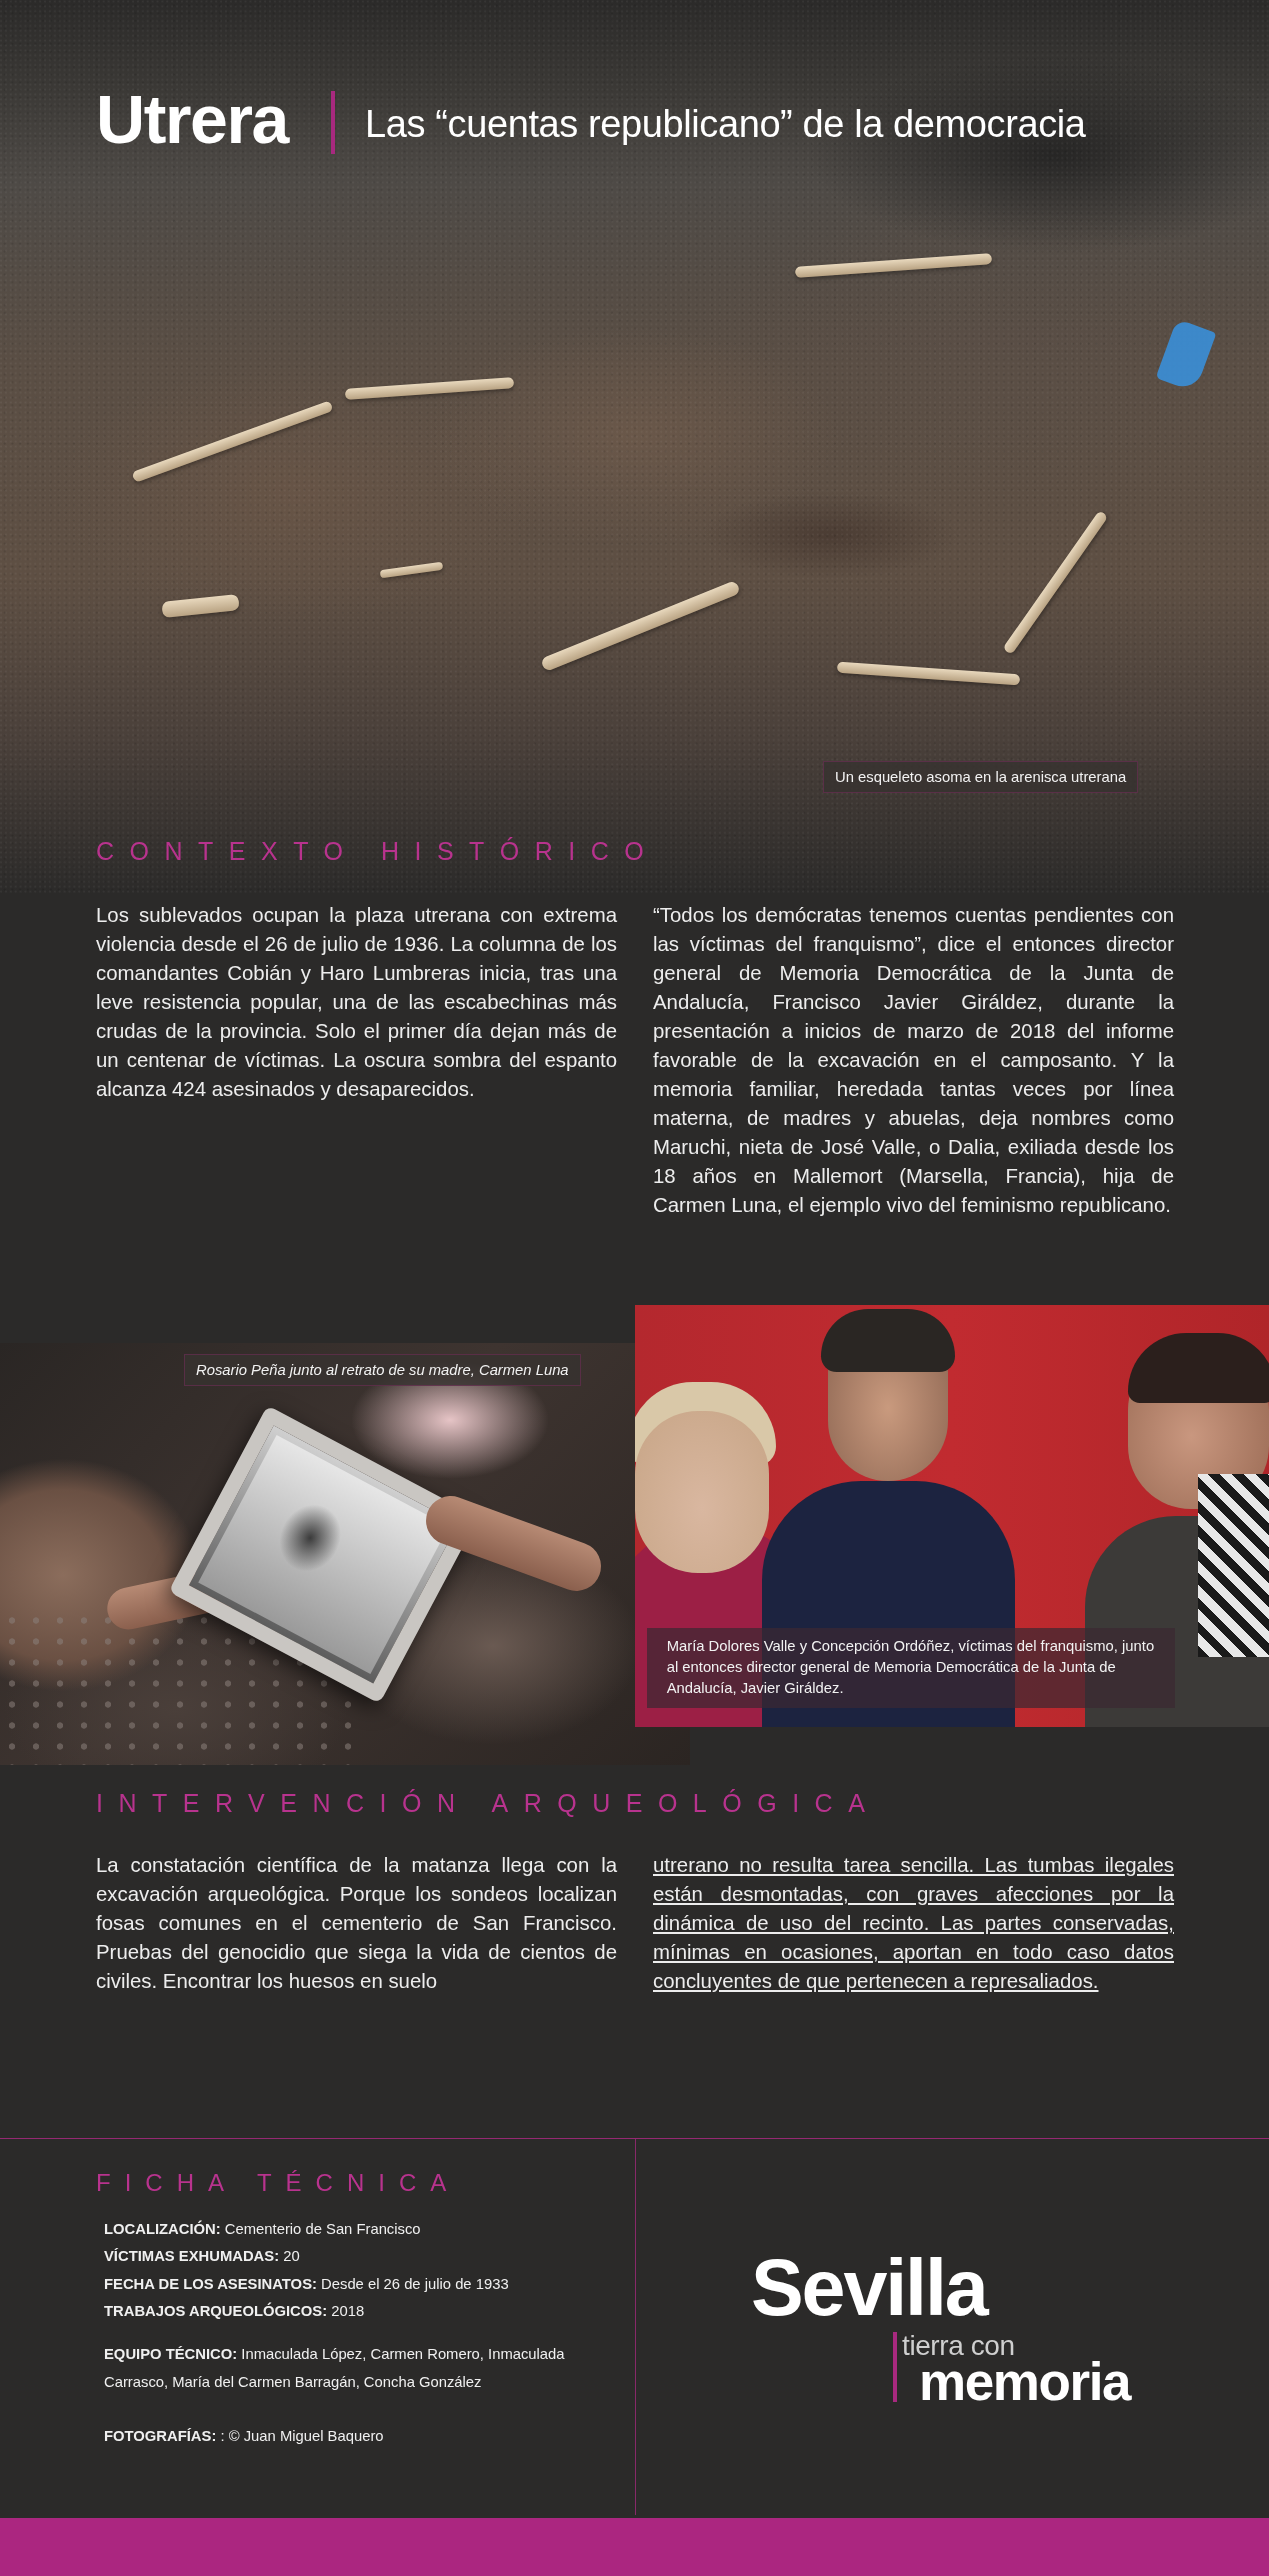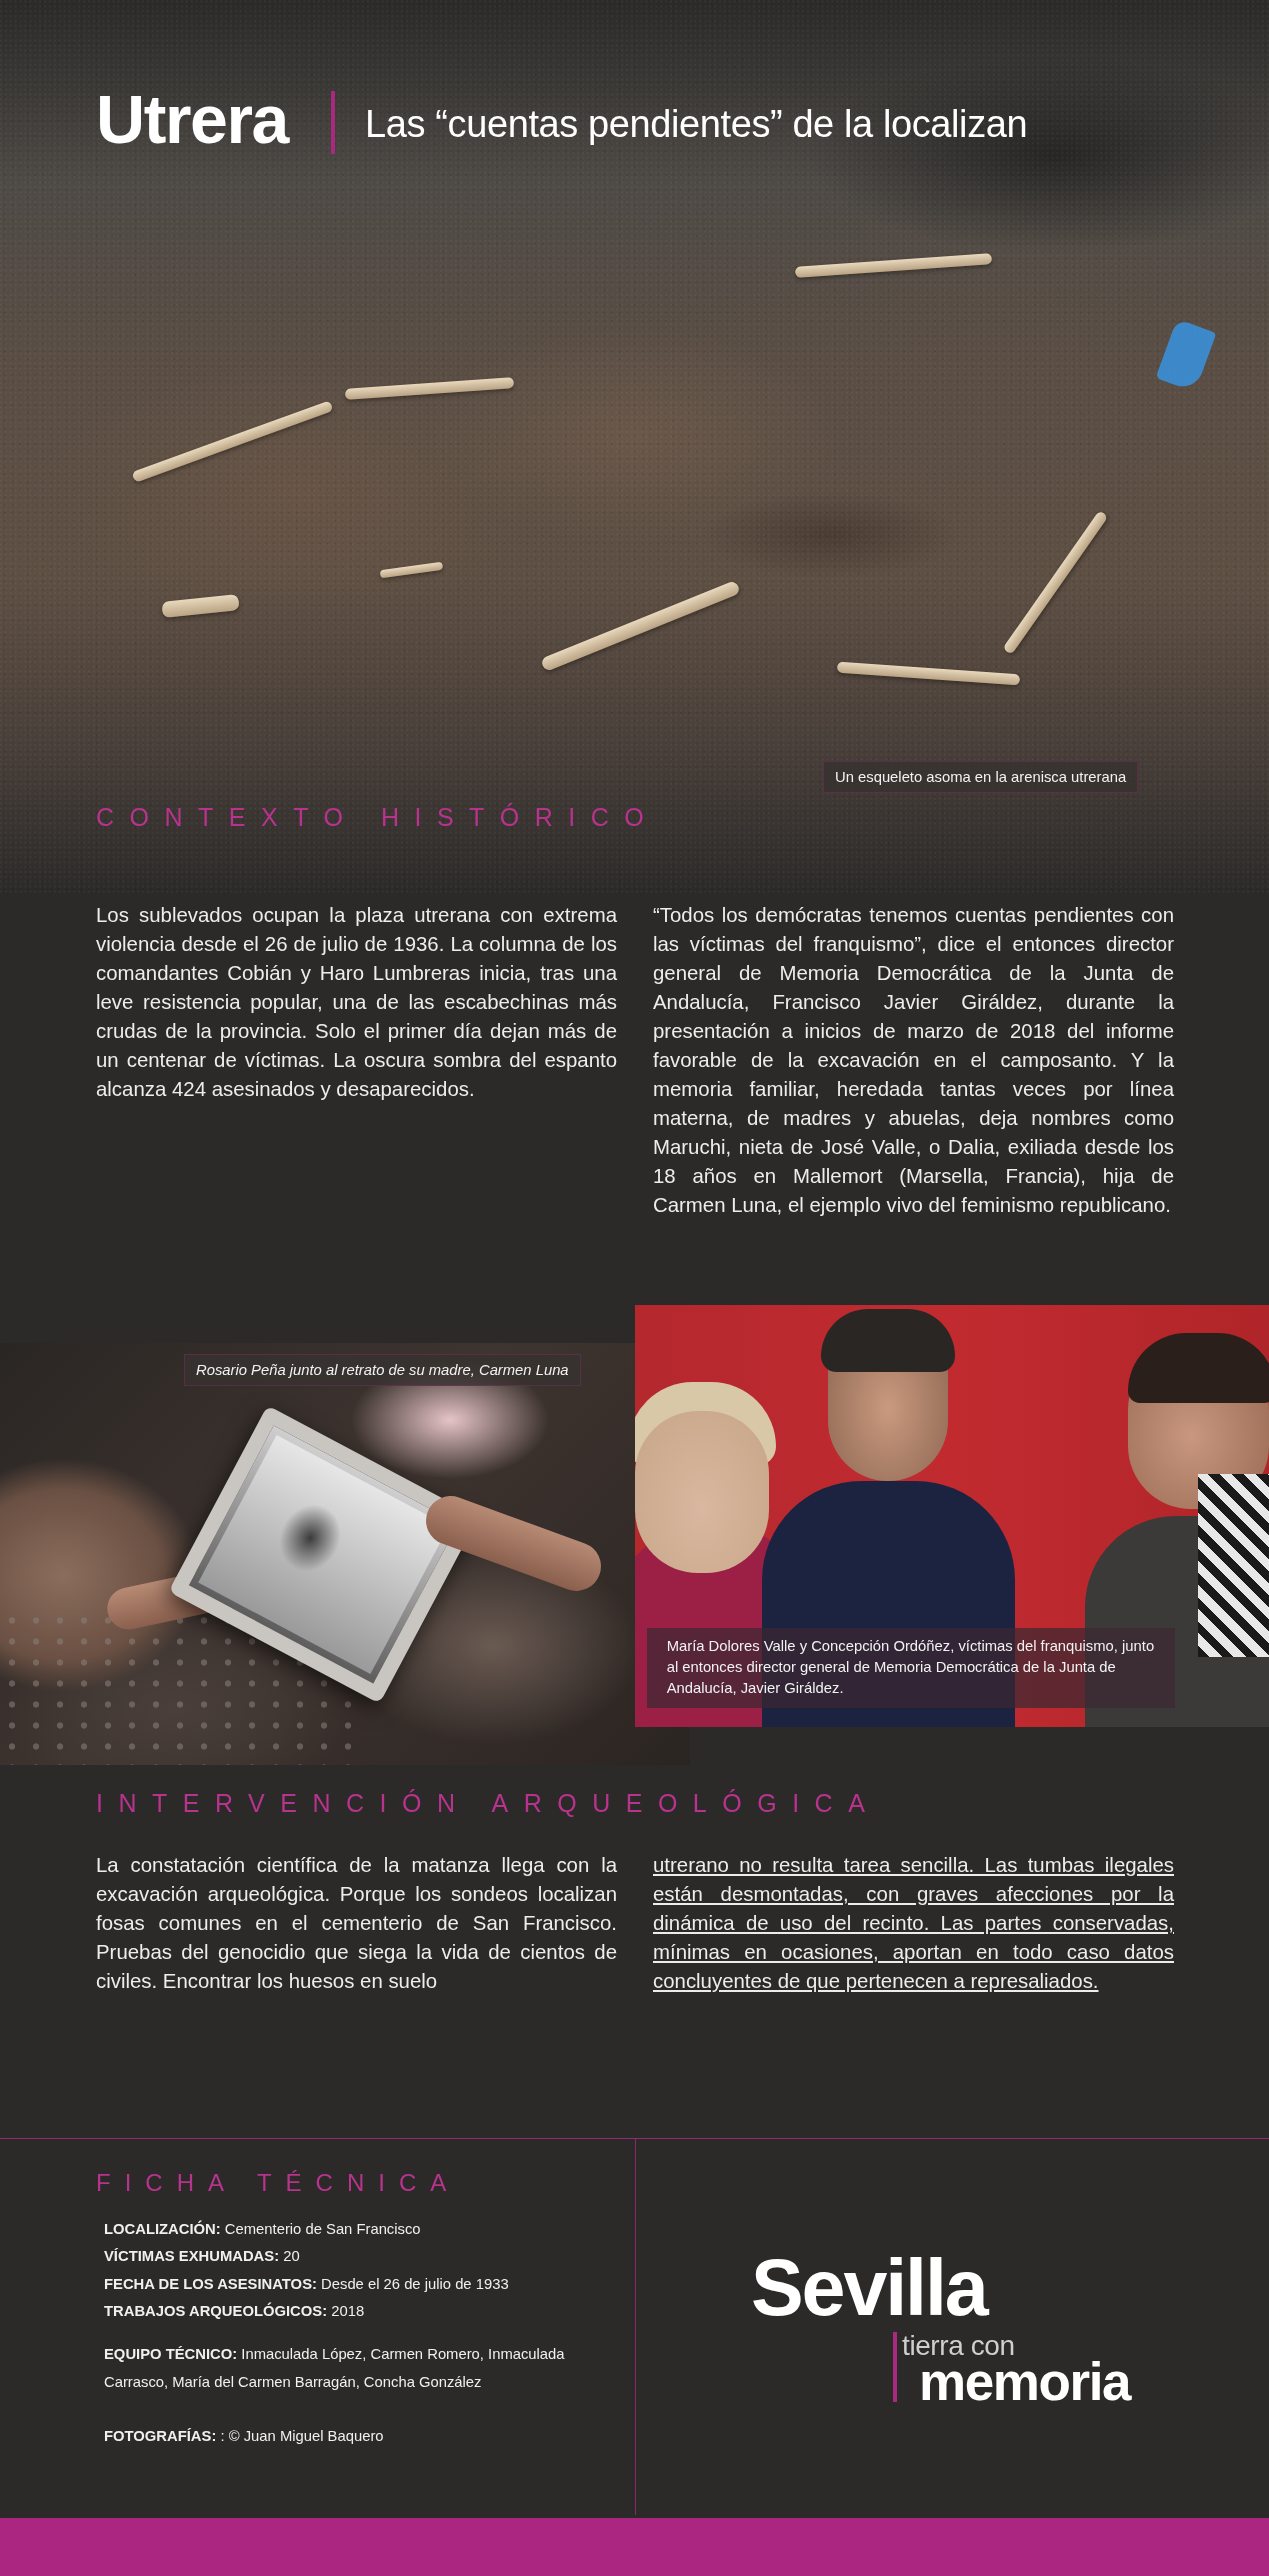--- a/index.html
+++ b/index.html
@@ -94,26 +94,26 @@
   <div class="bone" style="left:795px;top:260px;width:197px;transform:rotate(-4deg);"></div>
   <div class="bone" style="left:837px;top:668px;width:183px;transform:rotate(4deg);"></div>
   <div class="bone" style="left:971px;top:577px;width:169px;transform:rotate(-55deg);"></div>
   <div class="bone" style="left:162px;top:598px;width:77px;transform:rotate(-6deg);height:15.5px;"></div>
   <div class="bone" style="left:380px;top:566px;width:63px;transform:rotate(-8deg);height:8.4px;"></div>
   <div class="blue-tarp"></div>
 
   <div class="title-row">
     <div class="title-main">Utrera</div>
     <div class="title-bar"></div>
-    <div class="title-sub">Las “cuentas pendientes” de la localizan</div>
+    <div class="title-sub">Las “cuentas republicano” de la democracia</div>
   </div>
 
   <div class="caption" style="left:823px;top:761px;">Un esqueleto asoma en la arenisca utrerana</div>
 
-  <div class="section-title" style="left:96px;top:803px;">CONTEXTO HISTÓRICO</div>
+  <div class="section-title" style="left:96px;top:837px;">CONTEXTO HISTÓRICO</div>
 </div>
 
 <div class="body-text" style="left:96px;top:901px;width:521px;">Los sublevados ocupan la plaza utrerana con extrema violencia desde el 26 de julio de 1936. La columna de los comandantes Cobián y Haro Lumbreras inicia, tras una leve resistencia popular, una de las escabechinas más crudas de la provincia. Solo el primer día dejan más de un centenar de víctimas. La oscura sombra del espanto alcanza 424 asesinados y desaparecidos.</div>
 <div class="body-text" style="left:653px;top:901px;width:521px;">“Todos los demócratas tenemos cuentas pendientes con las víctimas del franquismo”, dice el entonces director general de Memoria Democrática de la Junta de Andalucía, Francisco Javier Giráldez, durante la presentación a inicios de marzo de 2018 del informe favorable de la excavación en el camposanto. Y la memoria familiar, heredada tantas veces por línea materna, de madres y abuelas, deja nombres como Maruchi, nieta de José Valle, o Dalia, exiliada desde los 18 años en Mallemort (Marsella, Francia), hija de Carmen Luna, el ejemplo vivo del feminismo republicano.</div>
 
 <div class="photo-left">
   <div class="dots"></div>
   <div class="hand" style="left:106px;top:232px;width:162px;height:42px;transform:rotate(-12deg);"></div>
   <div class="frame">
       <div class="portrait"></div>

